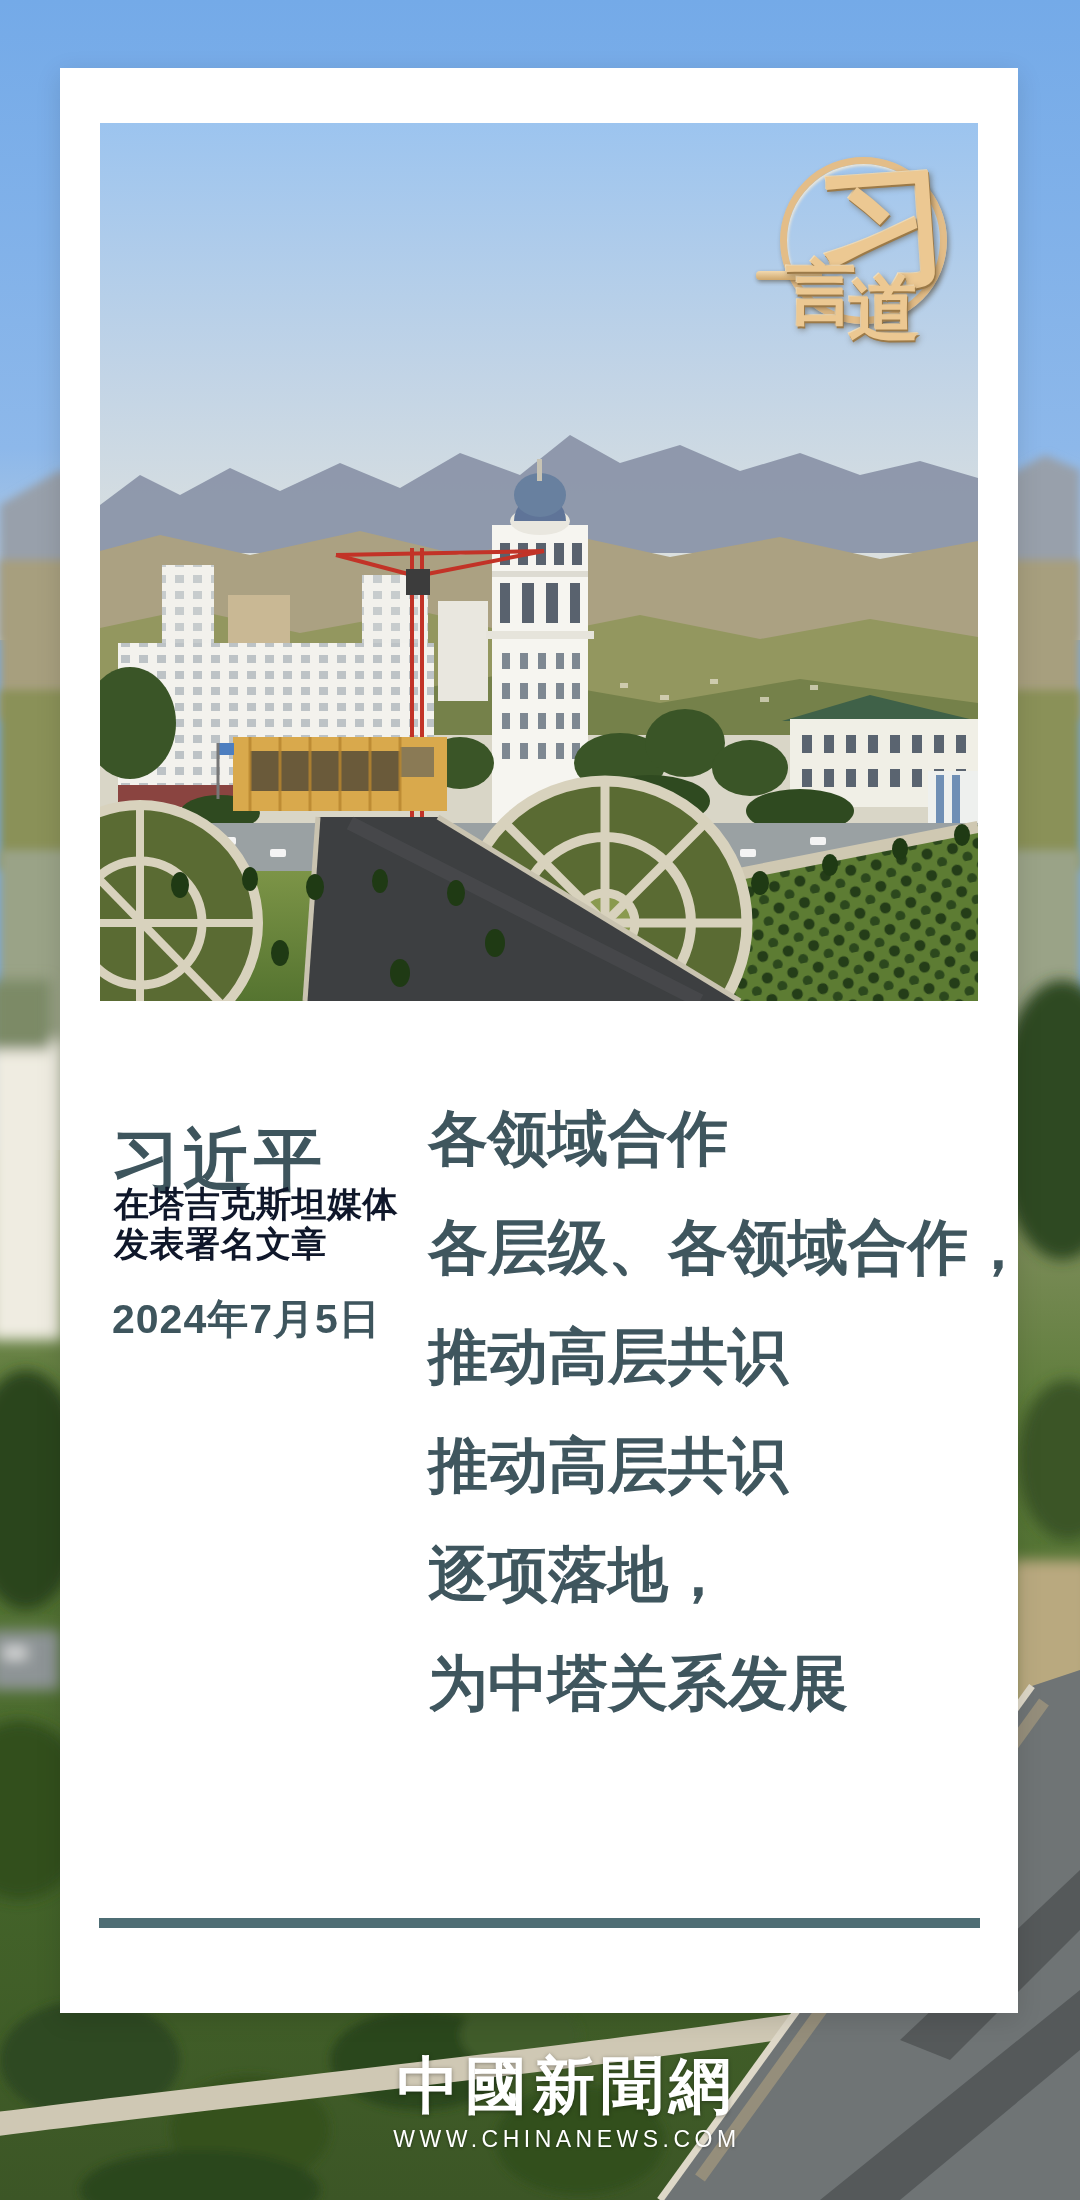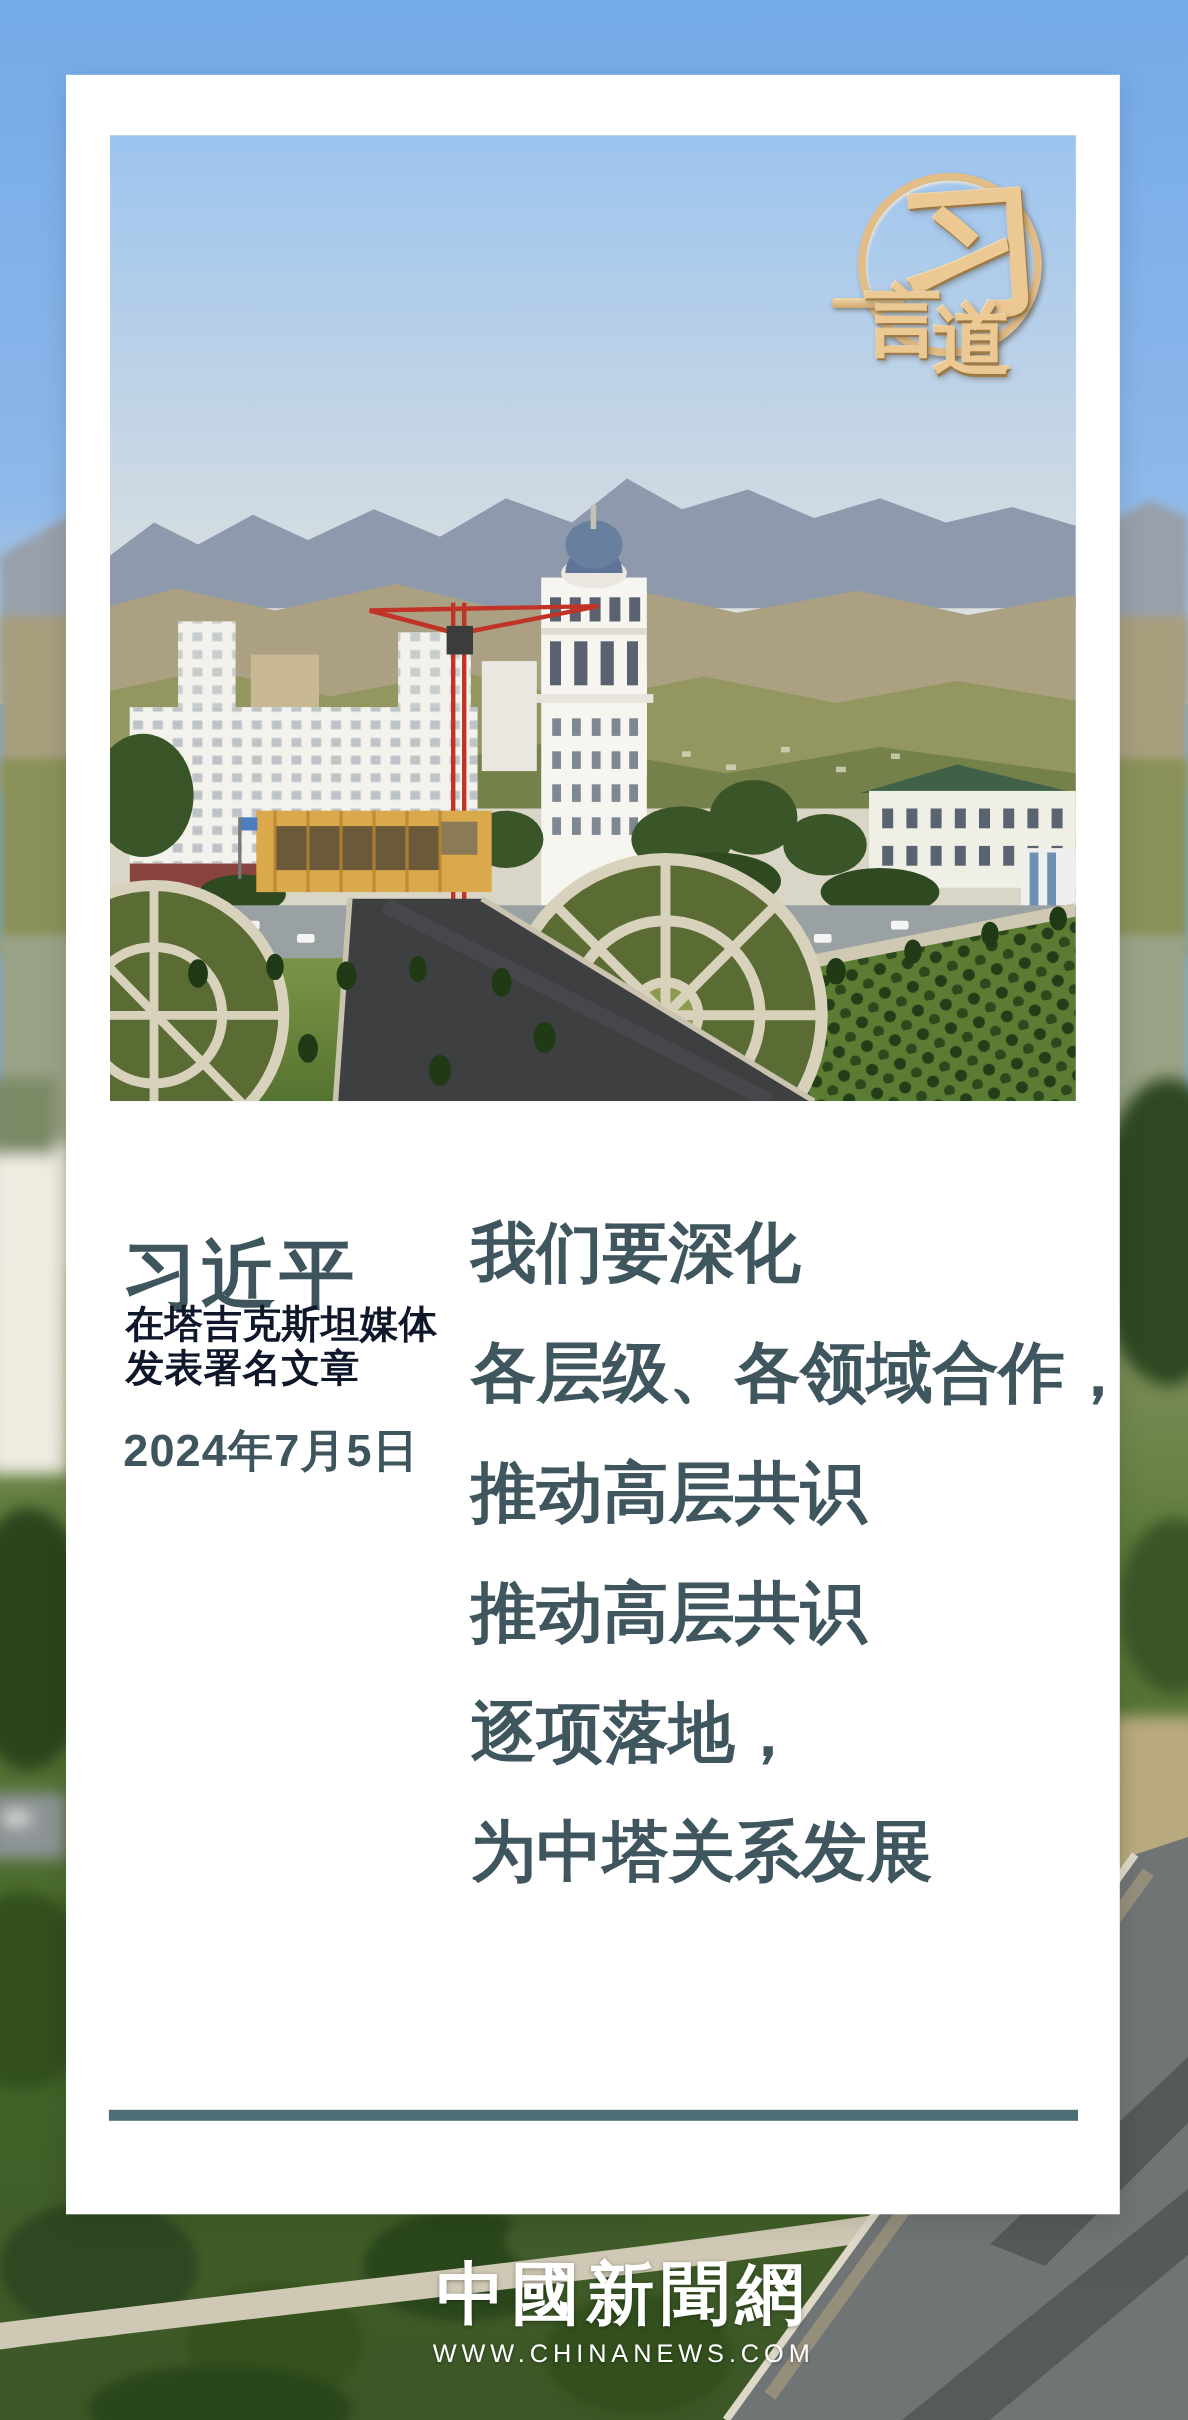--- a/index.html
+++ b/index.html
@@ -375,21 +375,21 @@
   </div>
 
   <div class="speaker-name">习近平</div>
   <div class="speaker-sub">
     <div>在塔吉克斯坦媒体</div>
     <div>发表署名文章</div>
   </div>
   <div class="speaker-date">2024年7月5日</div>
 
   <div class="quote">
-    <div class="qline">我们要深化</div>
+    <div class="qline">各领域合作</div>
     <div class="qline">各层级、各领域合作，</div>
     <div class="qline">推动高层共识</div>
     <div class="qline">推动高层共识</div>
     <div class="qline">逐项落地，</div>
     <div class="qline">为中塔关系发展</div>
   </div>
 
   <div class="divider"></div>
 </div>
 

